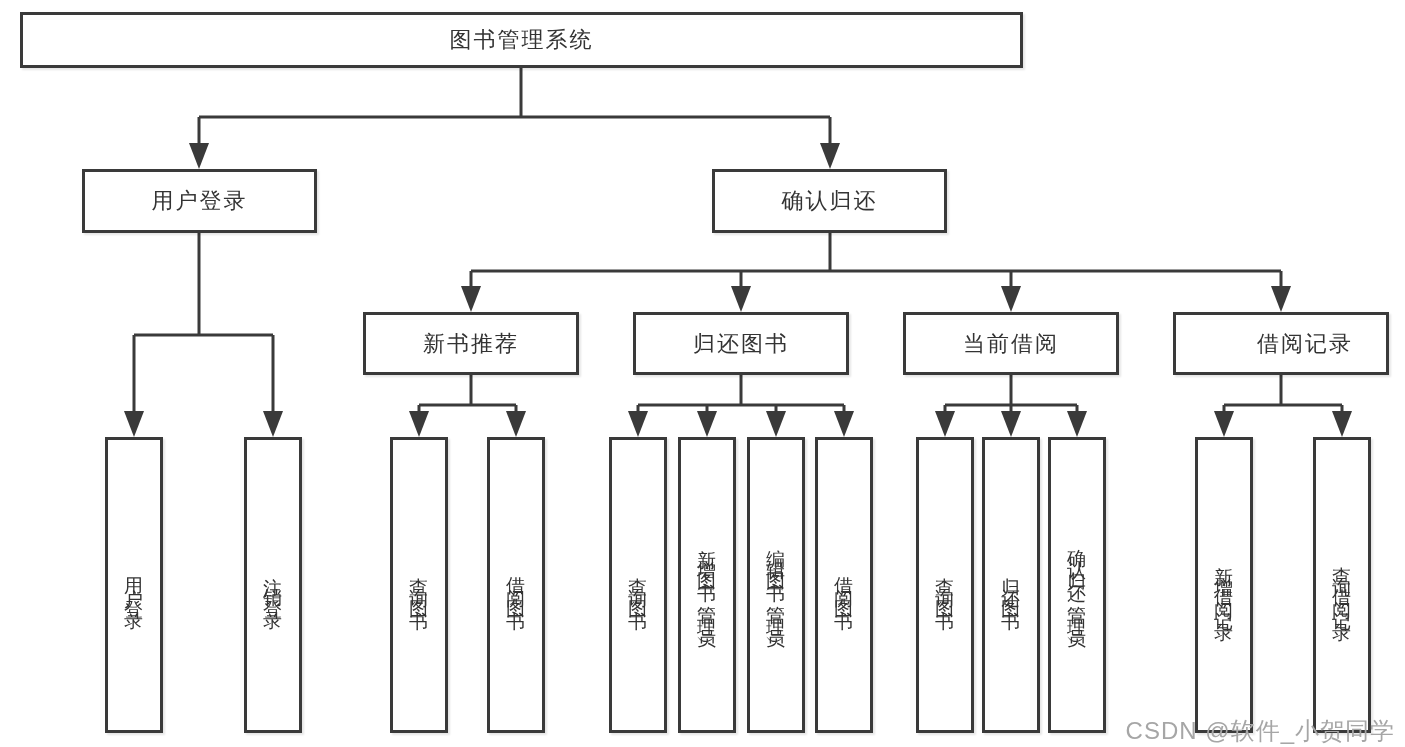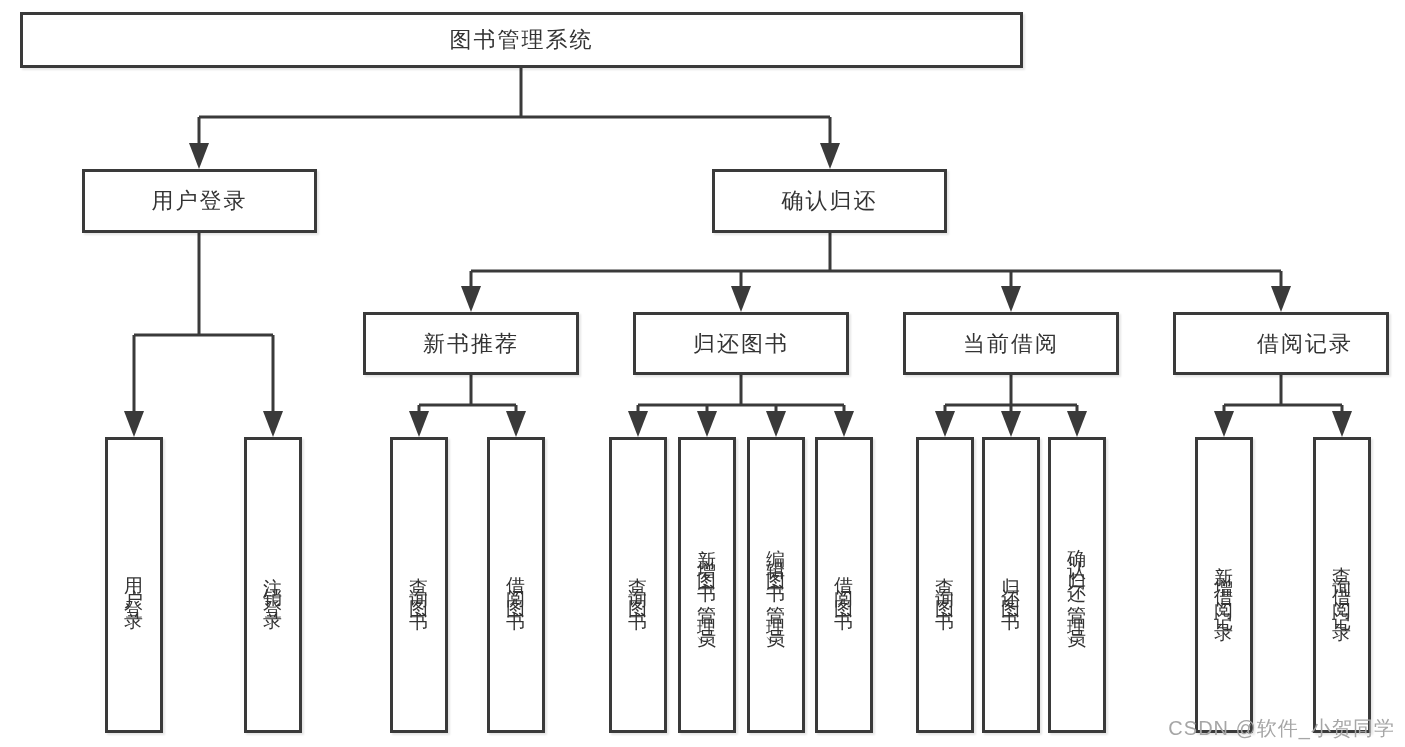--- a/index.html
+++ b/index.html
@@ -68,21 +68,21 @@
   .leaf-3-4 { left: 815px;  }
   .leaf-4-1 { left: 916px;  }
   .leaf-4-2 { left: 982px;  }
   .leaf-4-3 { left: 1048px; }
   .leaf-5-1 { left: 1195px; }
   .leaf-5-2 { left: 1313px; }
   .watermark {
     position: absolute;
     right: 10px;
     top: 715px;
-    font-size: 20px;
+    font-size: 24px;
     color: var(--watermark);
     letter-spacing: 1px;
     white-space: nowrap;
     z-index: 5;
   }
 </style>
 </head>
 <body>
 
 <div class="canvas">

